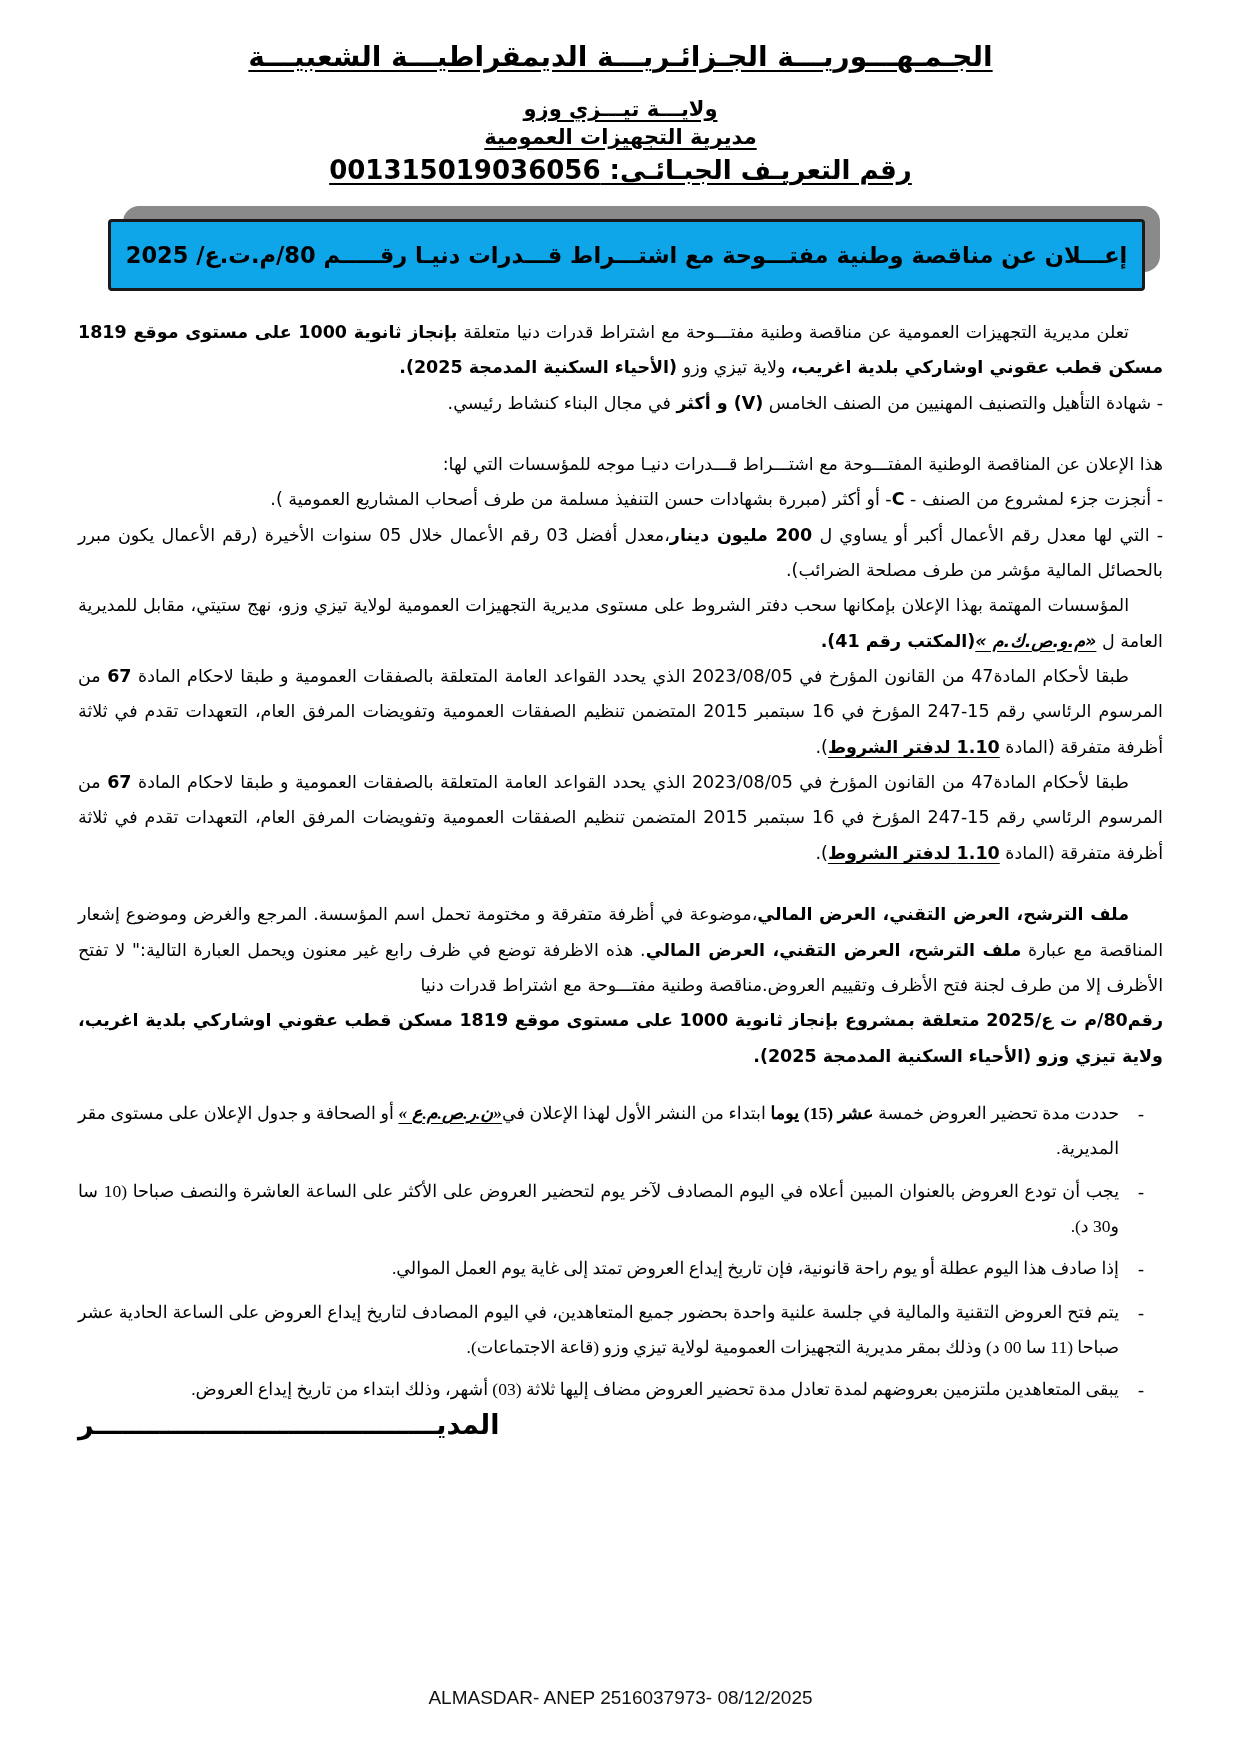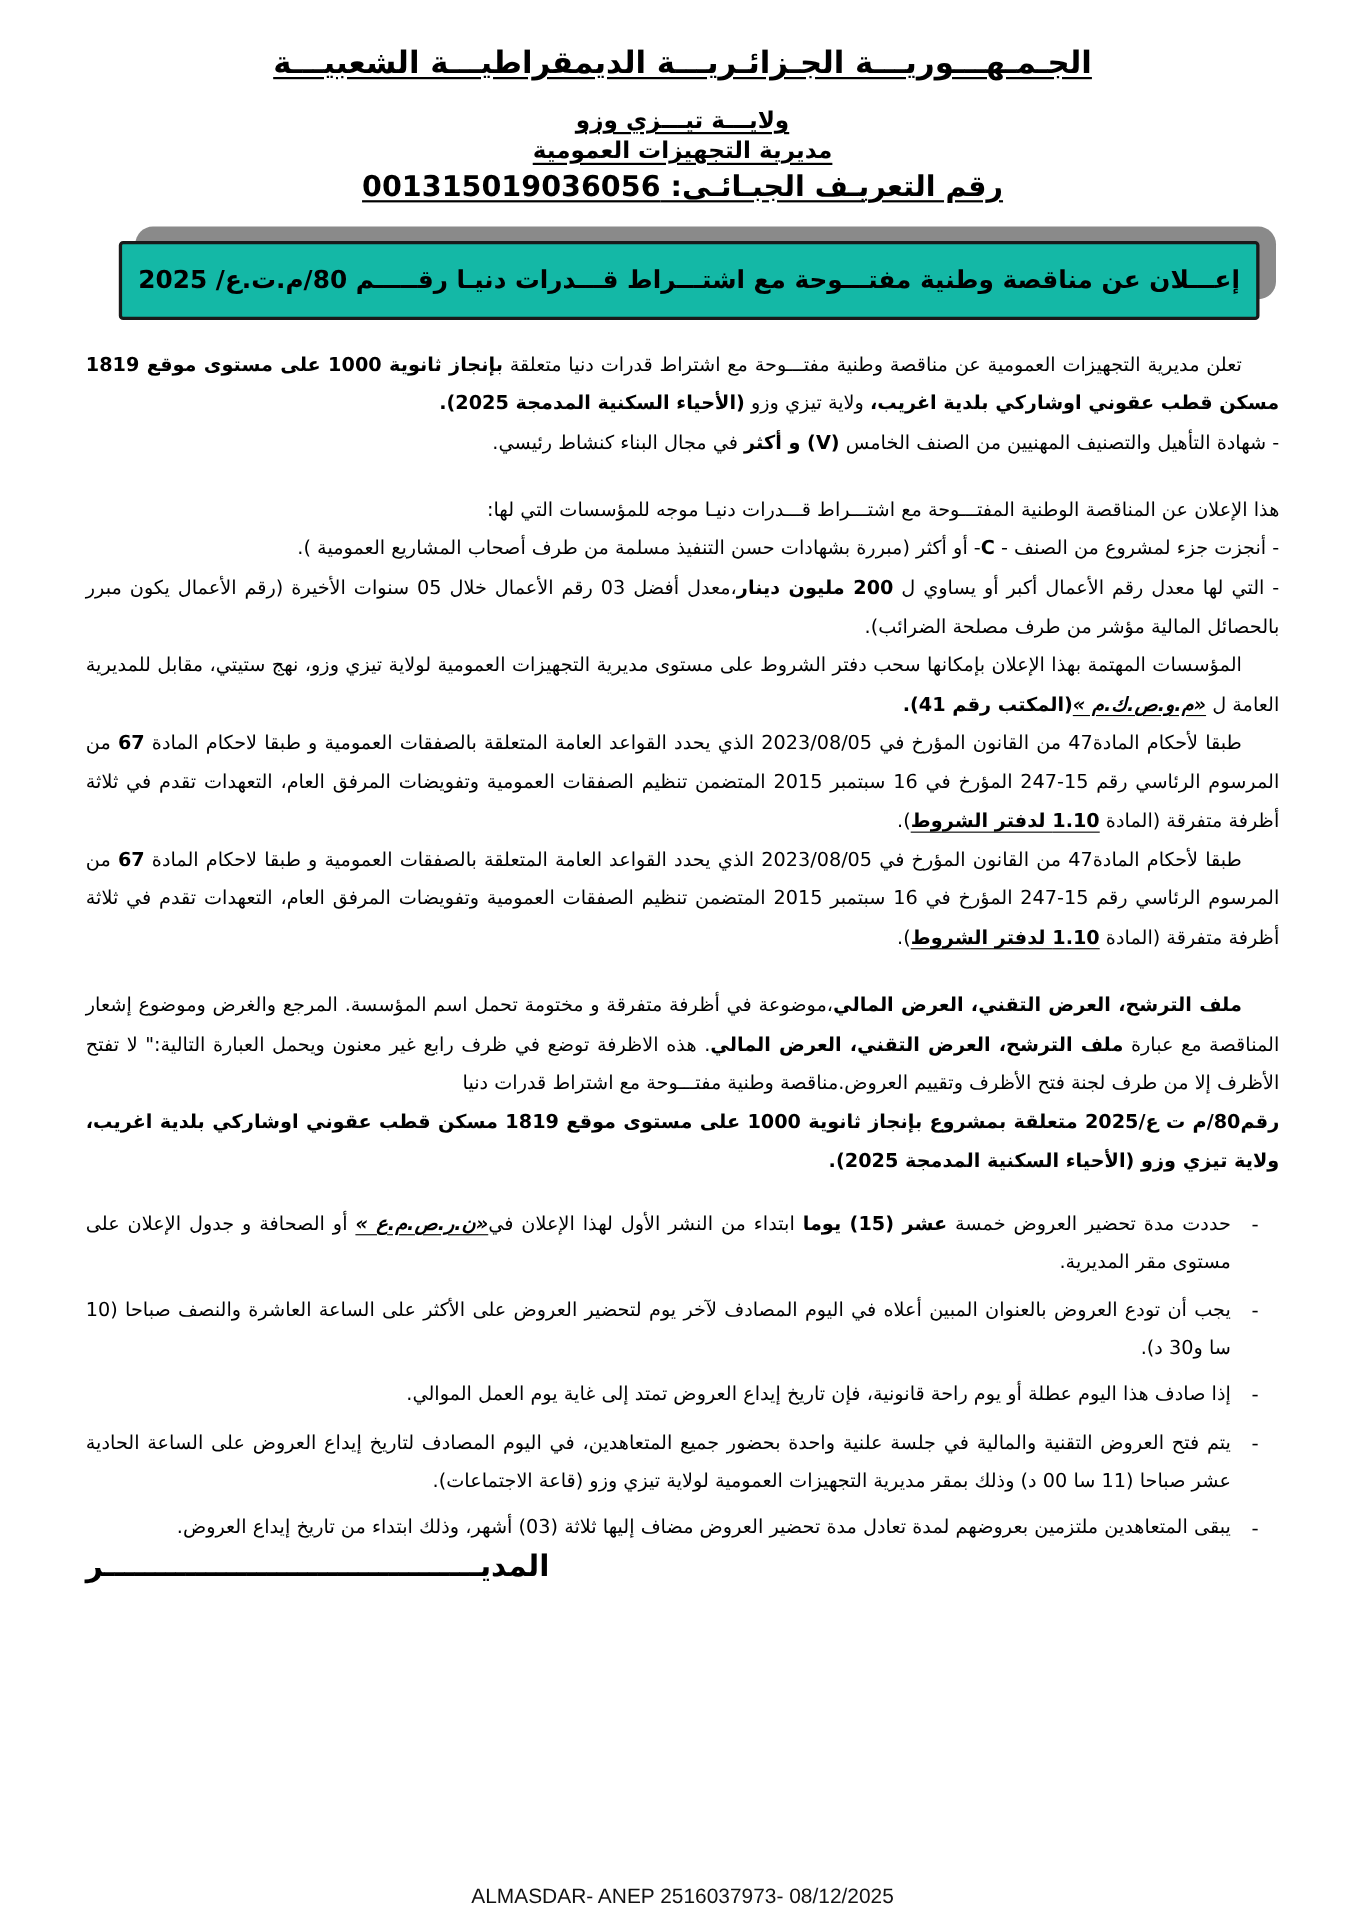--- a/index.html
+++ b/index.html
@@ -17,39 +17,39 @@
   .u  { text-decoration:underline; text-underline-offset:4px; }
   .i  { font-style:italic; }
   .b  { font-weight:bold; }
   
   .banner { position:relative; height:66px; margin:34px 18px 0 30px; }
   .banner-shadow {
     position:absolute; inset:0; transform:translate(15px,-13px);
     background:#8a8a8a; border-radius:16px;
   }
   .banner-frame {
-    position:relative; height:100%; background:#14b8a6;
+    position:relative; height:100%; background:#0ea5e9;
     border:3px solid #1a1a1a; border-radius:4px;
     display:flex; align-items:center; justify-content:center;
   }
   .banner-title { font-size:22.5px; font-weight:bold; white-space:nowrap; }
   
   .doc-body { margin-top:30px; }
   .p { font-size:17.5px; line-height:2.02; text-align:justify; margin:0; }
   .gap-lg { margin-top:26px; }
   .ind { text-indent:34px; }
   
   .terms-list { margin-top:22px; }
   .li { display:flex; align-items:flex-start; margin-top:7px; }
   .li-marker { flex:0 0 44px; text-align:center; font-size:18px; line-height:2.02; }
-  .li-text { flex:1; font-size:17.5px; line-height:2.02; text-align:justify; }
+  .li-text { flex:1; font-size:17.5px; line-height:2.02; text-align:justify;font-family:Liberation Serif, serif; }
   
   .signature { text-align:left; font-size:27px; font-weight:bold; }
   .anep-footer {
-    position:absolute; bottom:19px; left:0; right:0; text-align:center;
+    position:absolute; bottom:46px; left:0; right:0; text-align:center;
     direction:ltr; font-size:19px; color:#111;
     font-family:"Liberation Sans", sans-serif;
   }
 </style>
 </head>
 <body>
 
 <div class="page">
 
   <header class="doc-header">

